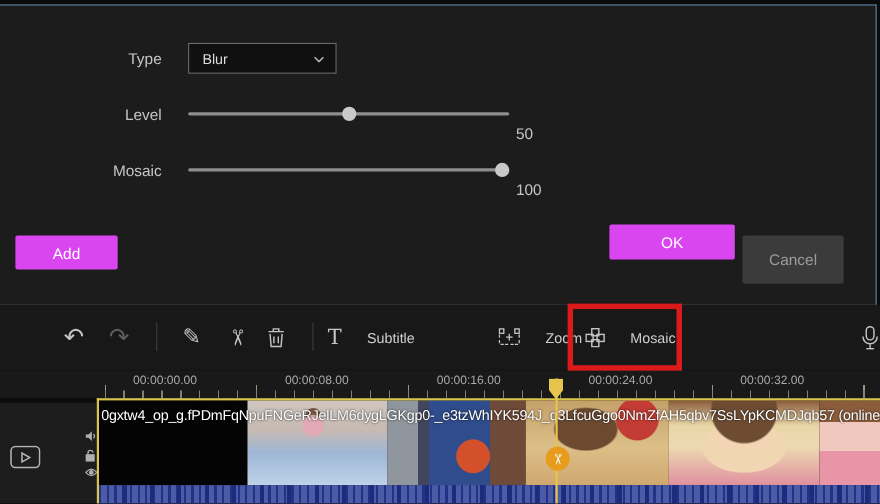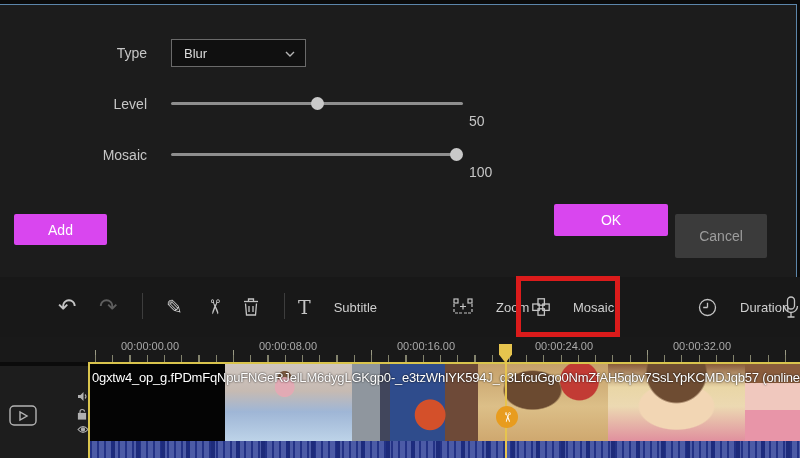--- a/index.html
+++ b/index.html
@@ -146,27 +146,20 @@
     <svg width="18" height="18" viewBox="0 0 18 18" fill="none" stroke="#c4c4c4" stroke-width="1.3">
       <rect x="6" y="0.8" width="6.4" height="6.4"></rect>
       <rect x="0.8" y="6" width="6.4" height="6.4"></rect>
       <rect x="10.8" y="6" width="6.4" height="6.4"></rect>
       <rect x="6" y="10.8" width="6.4" height="6.4"></rect>
     </svg>
     <span class="tb-label">Mosaic</span>
   </div>
 
 
-  <div class="tb" style="left:698px;top:277px">
-    <svg width="19" height="19" viewBox="0 0 19 19" fill="none" stroke="#c4c4c4" stroke-width="1.3">
-      <circle cx="9.5" cy="9.5" r="8"></circle>
-        <path d="M9.5 9.5V4.8M9.5 9.5H5.2"></path>
-    </svg>
-    <span class="tb-label">Duration</span>
-  </div>
 
   <div class="tb" style="left:782px;top:277px">
     <svg width="18" height="22" viewBox="0 0 18 22" fill="none" stroke="#c4c4c4" stroke-width="1.3">
       <rect x="5.5" y="1" width="7" height="12" rx="3.5"></rect>
         <path d="M2.5 10a6.5 6.5 0 0 0 13 0"></path>
         <path d="M9 17v4M5.5 21h7"></path>
     </svg>
   </div>
 
   <div id="redrect"></div>

